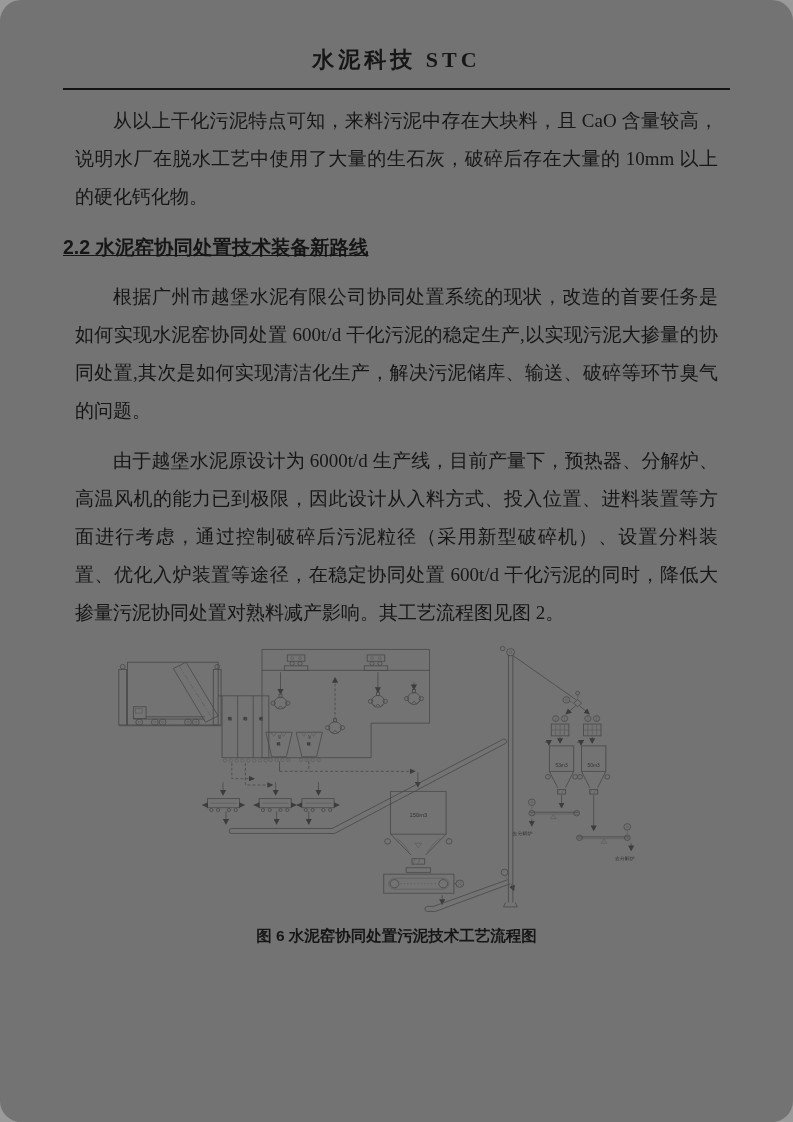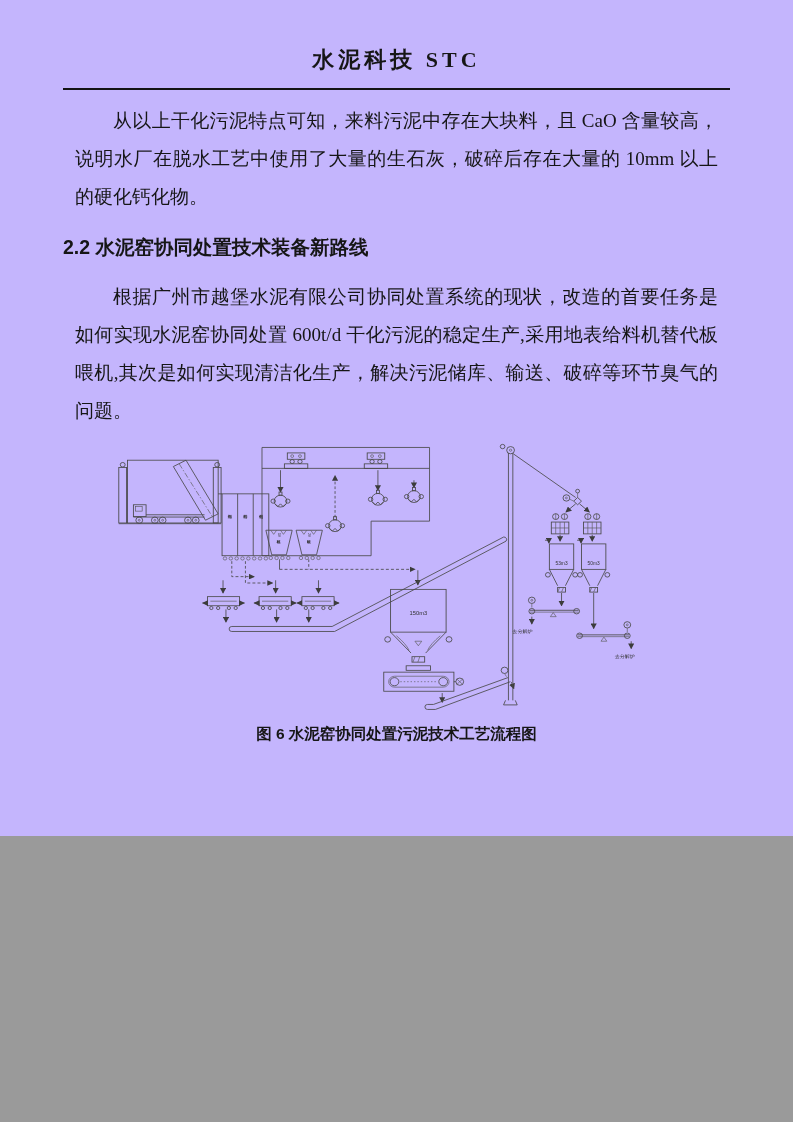--- a/index.html
+++ b/index.html
@@ -1,26 +1,26 @@
 <!DOCTYPE html>
 <html><head>
 <meta charset="utf-8">
 <style>
   html,body{margin:0;padding:0;background:#9a9a9a;}
-  .page{position:relative;width:793px;height:836px;margin:0 auto;background:#c4b5fd;
-        font-family:"Liberation Serif","DejaVu Serif",serif;color:#161616;overflow:hidden;}
+  .page{position:relative;width:793px;height:1122px;margin:0 auto;background:#737373;
+        font-family:"Liberation Serif","DejaVu Serif",serif;color:#161616;overflow:hidden;border-radius:21px;}
   .content{position:absolute;left:63px;top:0;width:667px;}
   .journal-title{text-align:center;font-size:22px;font-weight:700;letter-spacing:4px;
         padding-top:45px;font-family:"Liberation Serif","DejaVu Serif",serif;}
   .header-rule{border:none;border-top:2.3px solid #141414;margin:13px 0 3px 0;}
   p.body{font-size:19px;line-height:38px;margin:12px;text-align:justify;text-indent:2em;
         font-family:"Liberation Serif","DejaVu Serif",serif;}
   p.body.force-just{text-align-last:justify;}
   h2.section{font-size:19.5px;line-height:38px;margin:0;font-weight:700;
-        font-family:"Liberation Sans","DejaVu Sans",sans-serif;}
+        font-family:"Liberation Sans","DejaVu Sans",sans-serif;text-decoration:underline;}
   figure.flow{margin:4px 0 0 0;padding:0;}
   svg.diagram{display:block;margin-left:48px;}
   figcaption{font-family:"Liberation Sans","DejaVu Sans",sans-serif;font-weight:700;
         font-size:15.5px;text-align:center;line-height:20px;}
   .footer{position:absolute;left:63px;top:1050px;width:670px;}
   .footer .rule-svg{display:block;}
   .footer-row{position:relative;height:20px;font-family:"Liberation Sans","DejaVu Sans",sans-serif;
         font-size:13px;font-weight:700;color:#111;}
   .page-num{position:absolute;left:50%;top:3px;transform:translateX(-50%);}
   .issue{position:absolute;right:42px;top:3px;}
@@ -38,21 +38,22 @@
 <div class="page">
   <div class="content">
 
     <div class="journal-title">水泥科技 STC</div>
     <hr class="header-rule">
 
     <p class="body">从以上干化污泥特点可知，来料污泥中存在大块料，且 CaO 含量较高，说明水厂在脱水工艺中使用了大量的生石灰，破碎后存在大量的 10mm 以上的硬化钙化物。</p>
 
     <h2 class="section">2.2 水泥窑协同处置技术装备新路线</h2>
 
-    <p class="body">根据广州市越堡水泥有限公司协同处置系统的现状，改造的首要任务是如何实现水泥窑协同处置 600t/d 干化污泥的稳定生产,采用地表给料机替代板喂机,其次是如何实现清洁化生产，解决污泥储库、输送、破碎等环节臭气的问题。</p>
+    <p class="body">根据广州市越堡水泥有限公司协同处置系统的现状，改造的首要任务是如何实现水泥窑协同处置 600t/d 干化污泥的稳定生产,以实现污泥大掺量的协同处置,其次是如何实现清洁化生产，解决污泥储库、输送、破碎等环节臭气的问题。</p>
+    <p class="body">由于越堡水泥原设计为 6000t/d 生产线，目前产量下，预热器、分解炉、高温风机的能力已到极限，因此设计从入料方式、投入位置、进料装置等方面进行考虑，通过控制破碎后污泥粒径（采用新型破碎机）、设置分料装置、优化入炉装置等途径，在稳定协同处置 600t/d 干化污泥的同时，降低大掺量污泥协同处置对熟料减产影响。其工艺流程图见图 2。</p>
 
     <figure class="flow">
       <svg class="diagram" width="565" height="282" viewBox="0 0 580 310" preserveAspectRatio="none">
         <defs>
           <marker id="ah" viewBox="0 0 8 8" refX="7" refY="4" markerWidth="7" markerHeight="7" orient="auto-start-reverse">
               <path d="M0,0 L8,4 L0,8 z" fill="#3c3c3c"></path>
             </marker>
           <g id="grab">
             <circle class="ln" r="6.5"></circle>
             <circle class="ln" cx="-7.5" cy="0" r="2.3"></circle>

